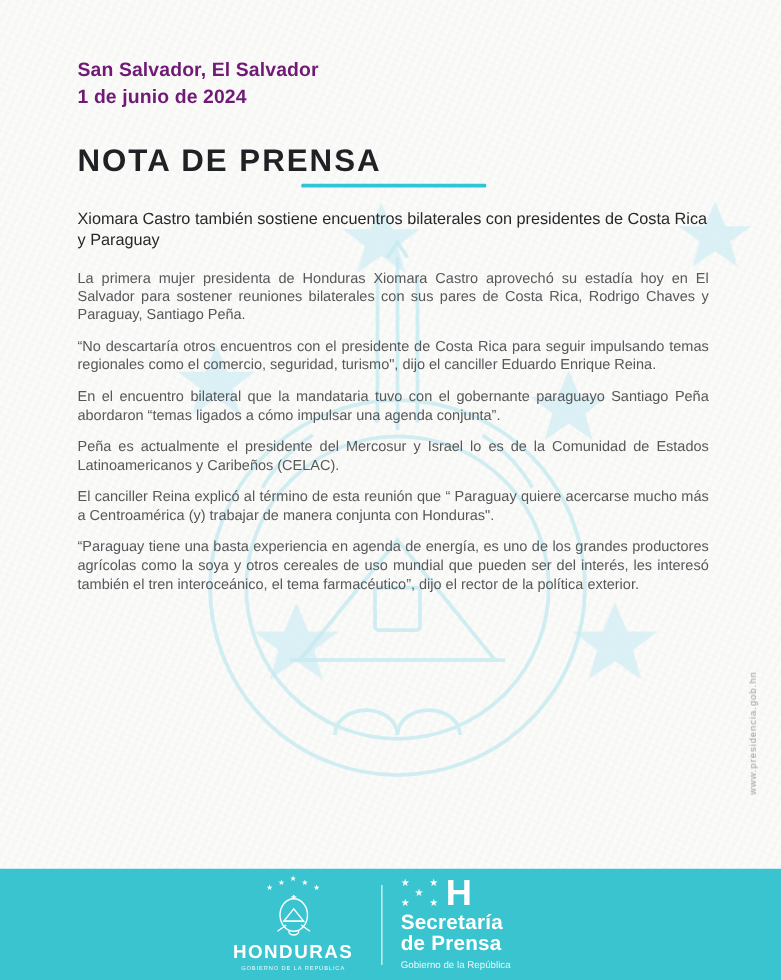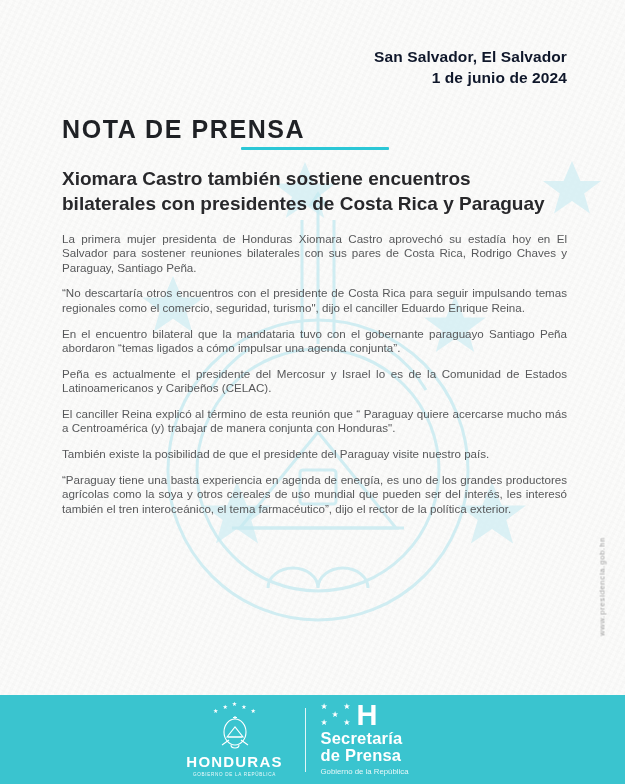--- a/index.html
+++ b/index.html
@@ -11,27 +11,27 @@
   }
   .paper-texture {
     position:absolute; inset:0; pointer-events:none;
     background:
       repeating-linear-gradient(115deg, rgba(0,0,0,0.012) 0 3px, rgba(255,255,255,0.02) 3px 6px),
       repeating-linear-gradient(25deg, rgba(0,0,0,0.008) 0 2px, rgba(255,255,255,0.015) 2px 5px);
   }
   .watermark { position:absolute; left:0; top:0; width:625px; height:784px; pointer-events:none; }
   .content { position:relative; padding:46px 58px 0 62px; z-index:2; }
 
-  .dateline { text-align:right; color:#0f172a; font-weight:bold; font-size:15.5px; line-height:1.36; letter-spacing:0.1px; }
+  .dateline { text-align:left; color:#701a75; font-weight:bold; font-size:15.5px; line-height:1.36; letter-spacing:0.1px; }
 
   .title-wrap { margin-top:27px; }
   .doc-title { display:inline-block; color:#1f2125; font-size:25px; font-weight:bold; letter-spacing:1.6px; }
   .title-underline { width:148px; height:3px; background:#2bc7d6; margin:3px auto 0 auto; border-radius:1px; }
 
-  .headline { margin-top:17px; color:#28282b; font-size:19px; font-weight:bold; line-height:1.3; }
+  .headline { margin-top:17px; color:#28282b; font-size:13px; font-weight:normal; line-height:1.3; }
 
   .paragraphs { margin-top:15px; }
   .body-par { color:#57585a; font-size:11.6px; line-height:1.26; text-align:justify; margin-bottom:11px; }
 
   .side-url {
     position:absolute; top:582px; right:-47px; width:140px; text-align:center;
     transform:rotate(-90deg);
     color:#9b9b9b; font-size:7.5px; letter-spacing:0.8px; z-index:3;
   }
 
@@ -105,21 +105,20 @@
     </div>
 
     <h2 class="headline">Xiomara Castro también sostiene encuentros bilaterales con presidentes de Costa Rica y Paraguay</h2>
 
     <div class="paragraphs">
       <p class="body-par">La primera mujer presidenta de Honduras Xiomara Castro aprovechó su estadía hoy en El Salvador para sostener reuniones bilaterales con sus pares de Costa Rica, Rodrigo Chaves y Paraguay, Santiago Peña.</p>
       <p class="body-par">“No descartaría otros encuentros con el presidente de Costa Rica para seguir impulsando temas regionales como el comercio, seguridad, turismo", dijo el canciller Eduardo Enrique Reina.</p>
       <p class="body-par">En el encuentro bilateral que la mandataria tuvo con el gobernante paraguayo Santiago Peña abordaron “temas ligados a cómo impulsar una agenda conjunta”.</p>
       <p class="body-par">Peña es actualmente el presidente del Mercosur y Israel lo es de la Comunidad de Estados Latinoamericanos y Caribeños (CELAC).</p>
       <p class="body-par">El canciller Reina explicó al término de esta reunión que “ Paraguay quiere acercarse mucho más a Centroamérica (y) trabajar de manera conjunta con Honduras".</p>
-      <p class="body-par">También existe la posibilidad de que el presidente del Paraguay visite nuestro país.</p>
       <p class="body-par">“Paraguay tiene una basta experiencia en agenda de energía, es uno de los grandes productores agrícolas como la soya y otros cereales de uso mundial que pueden ser del interés, les interesó también el tren interoceánico, el tema farmacéutico”, dijo el rector de la política exterior.</p>
     </div>
   </div>
 
   <div class="side-url">www.presidencia.gob.hn</div>
 
   <div class="footer">
     <div class="f-left">
       <div class="coat-stars">
         <span>★</span>

